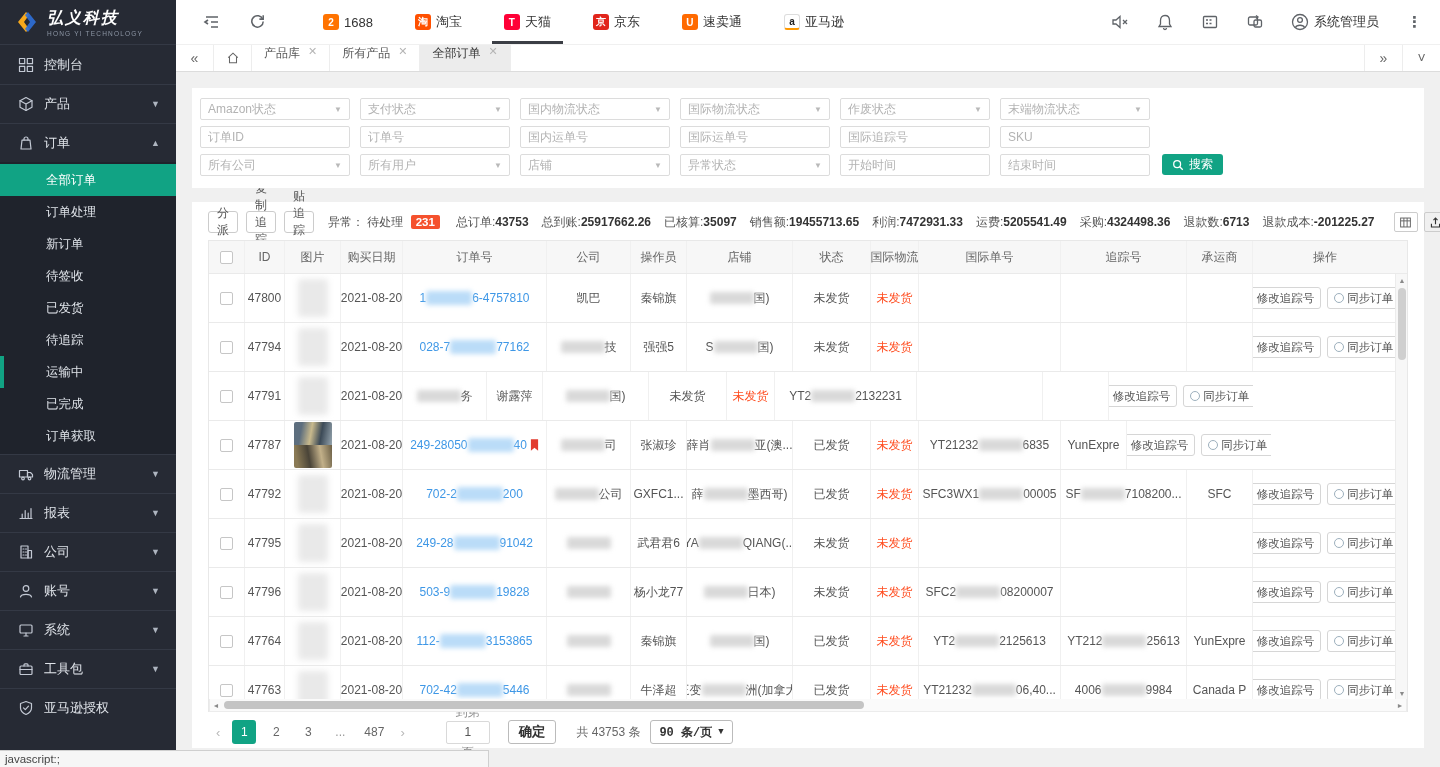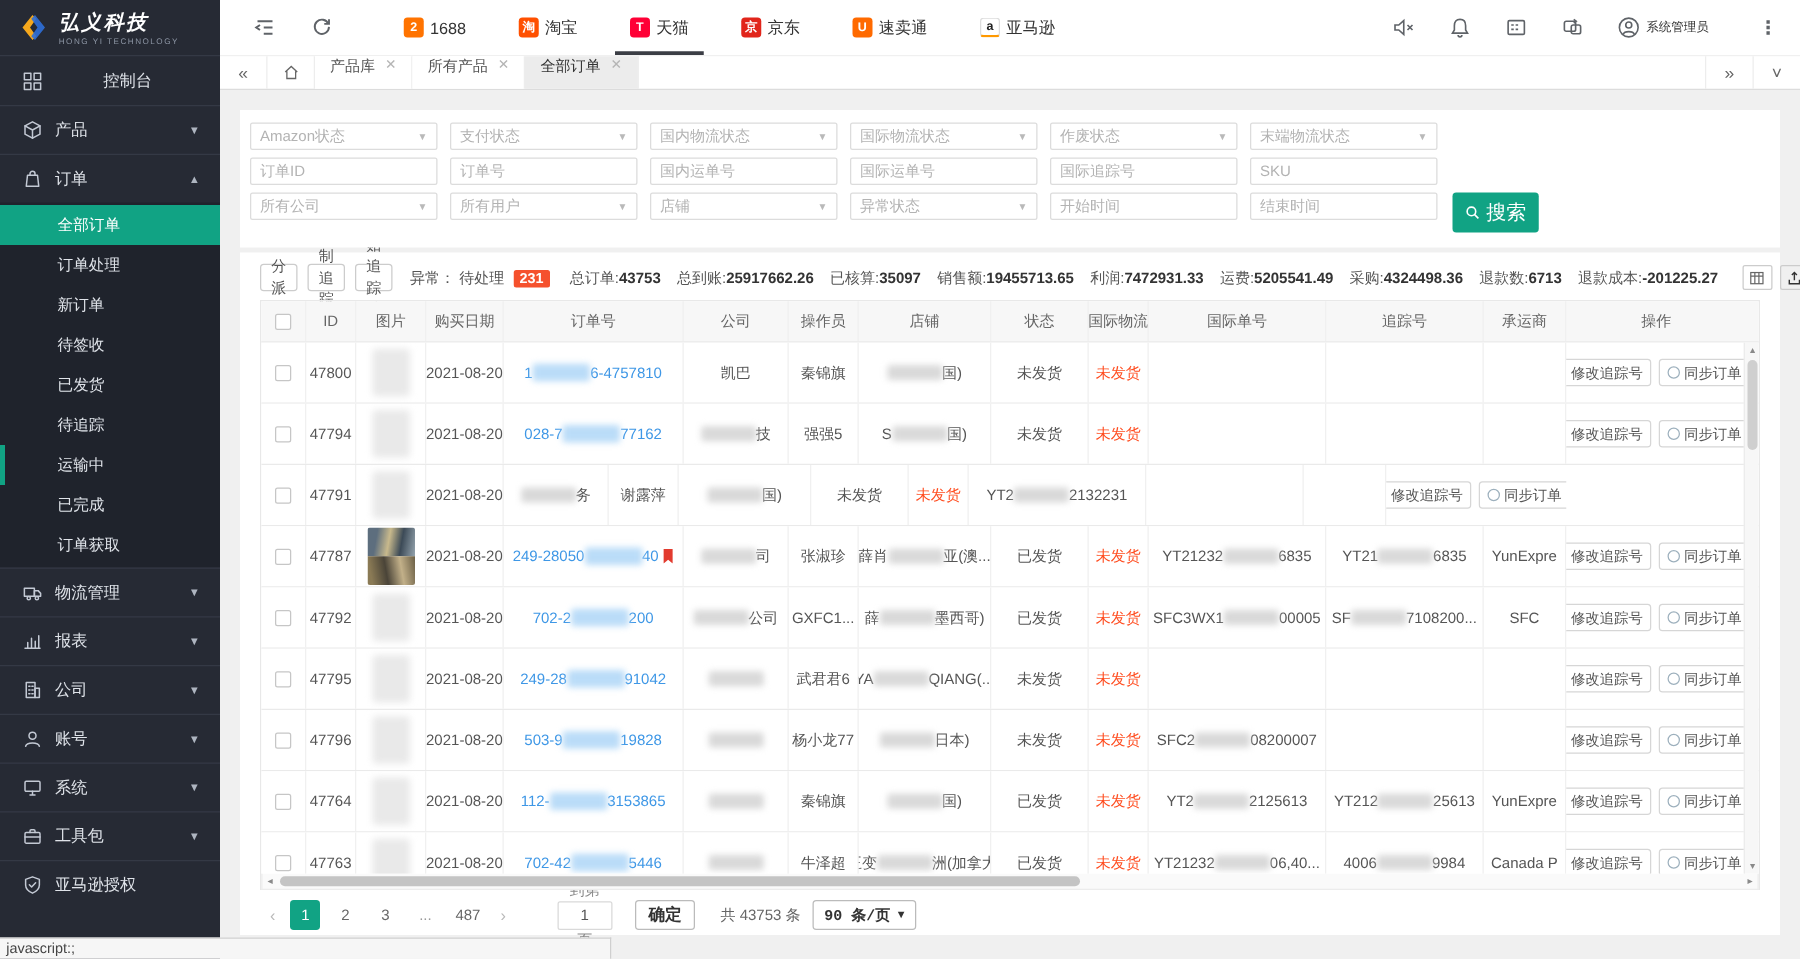--- a/index.html
+++ b/index.html
@@ -11,57 +11,57 @@
   }
   svg{display:block}
   
   .sidebar{position:absolute;left:0;top:0;width:176px;height:767px;background:var(--side-bg);z-index:5;}
   .logo{height:45px;display:flex;align-items:center;padding-left:14px;border-bottom:1px solid var(--side-line);}
   .logo-txt{margin-left:7px;}
   .logo-name{color:#fff;font-size:16px;font-weight:bold;font-style:italic;letter-spacing:2px;font-family:"DejaVu Serif",serif;}
   .logo-sub{color:#8d96a5;font-size:6.5px;letter-spacing:1.2px;margin-top:1px;}
   .menu{color:var(--side-txt);}
   .m-item{height:39px;display:flex;align-items:center;padding:0 16px 0 18px;border-top:1px solid var(--side-line);cursor:pointer;font-size:13px;}
-  .m-item:first-child{border-top:none;text-align:center;}
+  .m-item:first-child{border-top:none;}
   .m-item .mi{width:16px;height:16px;margin-right:10px;color:#c3c9d4;flex:none;}
   .m-item .lbl{flex:1;}
   .m-item .caret{font-size:9px;color:#aeb5c0;}
   .submenu{background:var(--side-sub);padding:2px 0;}
   .s-item{height:32px;display:flex;align-items:center;padding-left:46px;font-size:12.5px;cursor:pointer;color:var(--side-txt);}
   .s-item.active{background:var(--accent);color:#fff;}
   .s-item.marked{border-left:4px solid var(--accent);padding-left:42px;}
   
   .header{position:absolute;left:176px;top:0;width:1264px;height:45px;background:#fff;display:flex;align-items:center;border-bottom:1px solid #f0f0f0;z-index:4;}
   .h-icon{width:20px;height:20px;color:#5f6368;margin-left:26px;cursor:pointer;position:relative;}
   .markets{display:flex;align-items:center;height:100%;margin-left:34px;}
   .mk{display:flex;align-items:center;height:100%;padding:0 12px;margin:0 9px;cursor:pointer;position:relative;color:#333;font-size:13px;}
   .mk.active::after{content:"";position:absolute;left:0;right:0;bottom:0;height:3px;background:#3b3e45;}
   .mk .fav{width:16px;height:16px;border-radius:3px;margin-right:5px;display:flex;align-items:center;justify-content:center;color:#fff;font-size:10px;font-weight:bold;}
   .h-right{margin-left:auto;display:flex;align-items:center;height:100%;}
   .hr-icon{width:18px;height:18px;color:#5f6368;margin-right:27px;cursor:pointer;}
-  .h-user{display:flex;align-items:center;color:#333;font-size:10px;margin-right:40px;cursor:pointer;}
+  .h-user{display:flex;align-items:center;color:#333;font-size:13px;margin-right:28px;cursor:pointer;}
   .h-user .hr-icon{margin-right:5px;}
   .h-dots{font-size:15px;color:#5f6368;margin-right:18px;letter-spacing:0;cursor:pointer;font-weight:bold;}
   
   .tabbar{position:absolute;left:176px;top:45px;width:1264px;height:27px;background:#fff;border-bottom:1px solid #dcdcdc;display:flex;align-items:stretch;z-index:4;}
   .tb-btn{width:38px;display:flex;align-items:center;justify-content:center;color:#666;border-right:1px solid #ededed;cursor:pointer;font-size:14px;}
   .tab{display:flex;align-items:flex-start;padding:0 12px;border-right:1px solid #ededed;color:#555;cursor:pointer;background:#fff;}
   .tab.active{background:#ececec;color:#333;}
   .tab .x{margin-left:8px;color:#b5b5b5;font-size:11px;}
   .tb-right{margin-left:auto;display:flex;}
   .tb-right .tb-btn{border-right:none;border-left:1px solid #ededed;}
   
   .fcard{position:absolute;left:192px;top:88px;width:1232px;background:#fff;padding:10px 8px 12px 8px;z-index:2;}
   .frow{display:flex;margin-top:6px;}
   .frow:first-child{margin-top:0;}
   .fld{width:150px;height:22px;border:1px solid #dcdcdc;border-radius:2px;margin-right:10px;display:flex;align-items:center;padding:0 7px;color:#b3b3b3;background:#fff;cursor:text;}
   .fld.sel{cursor:pointer;}
   .fld .ph{flex:1;white-space:nowrap;overflow:hidden;}
   .fld .dc{font-size:8px;color:#b9b9b9;}
-  .searchbtn{height:32px;padding:0 10px;background:var(--accent);color:#fff;border:none;border-radius:3px;display:flex;align-items:center;font-size:16px;cursor:pointer;margin-left:2px;}
+  .searchbtn{height:21px;padding:0 10px;background:var(--accent);color:#fff;border:none;border-radius:3px;display:flex;align-items:center;font-size:12px;cursor:pointer;margin-left:2px;}
   .searchbtn svg{margin-right:5px;}
   
   .tcard{position:absolute;left:192px;top:202px;width:1232px;height:546px;background:#fff;padding:8px 16px 0 16px;}
   .toolbar{display:flex;align-items:center;height:24px;margin-bottom:6px;}
   .tbtn{height:22px;padding:0 8px;border:1px solid #ccc;border-radius:3px;background:#fff;color:#555;font-size:12px;margin-right:8px;cursor:pointer;display:flex;align-items:center;}
   .stats{display:flex;align-items:center;white-space:nowrap;color:#555;margin-left:6px;}
   .stat{margin-right:13px;}
   .stat b{color:#333;font-weight:bold;}
   .badge{display:inline-block;background:var(--badge);color:#fff;border-radius:2px;padding:1px 5px;font-size:11.5px;margin-left:4px;font-weight:bold;}
   .ticons{margin-left:auto;display:flex;}
@@ -621,23 +621,20 @@
           </div>
           <div class="cell c6">张淑珍</div>
           <div class="cell c7">
             <span>薛肖<span class="blur bl-gray" style="width: 44px;"></span>亚(澳...</span>
           </div>
           <div class="cell c8">已发货</div>
           <div class="cell c9 red">未发货</div>
           <div class="cell c10">
             <span>YT21232<span class="blur bl-gray" style="width: 44px;"></span>6835</span>
           </div>
-          <div class="cell c11">
-            <span>YT21<span class="blur bl-gray" style="width: 44px;"></span>6835</span>
-          </div>
           <div class="cell c12">YunExpre</div>
           <div class="cell c13">
             <button class="opbtn">修改追踪号</button>
             <button class="opbtn"><span class="sy"></span>同步订单</button>
           </div>
         </div>
         <div class="trow drow">
           <div class="cell c0">
             <span class="cb"></span>
           </div>

